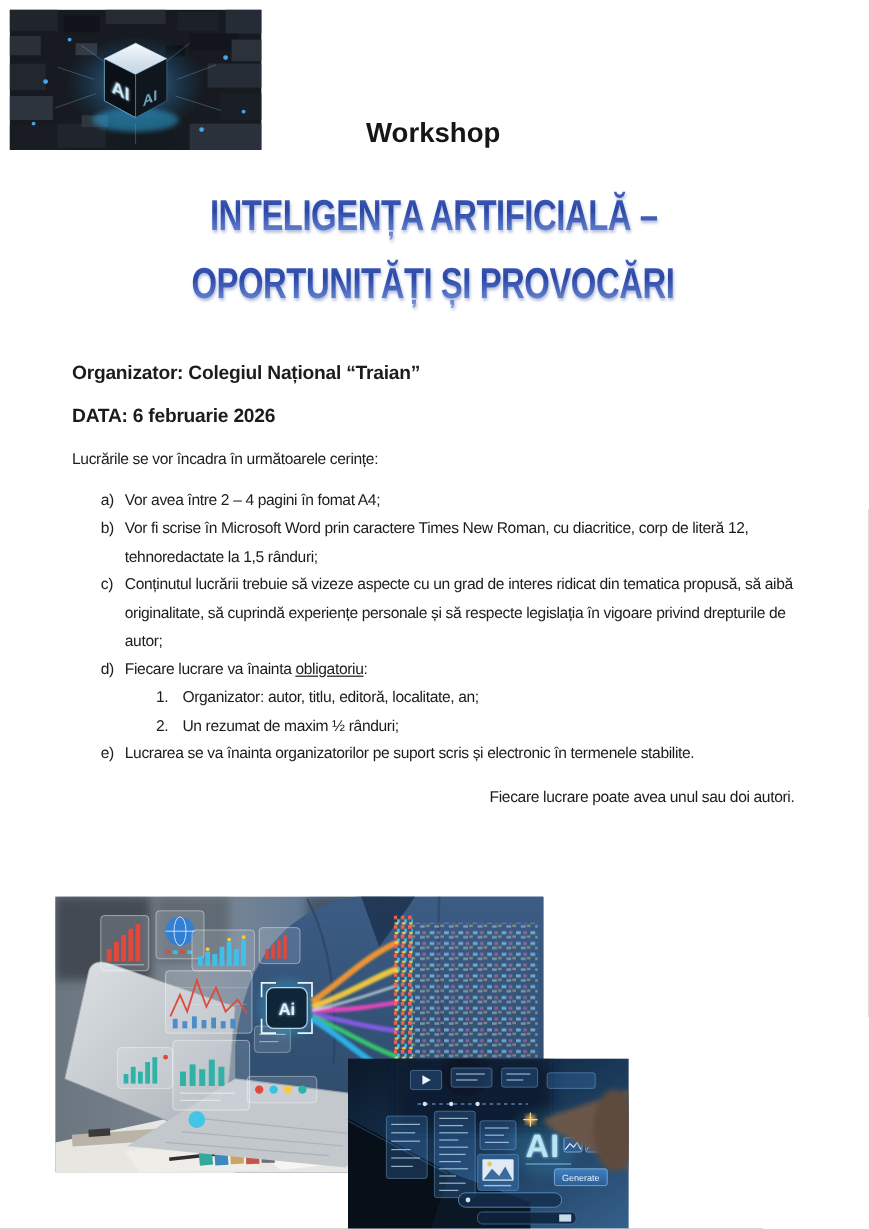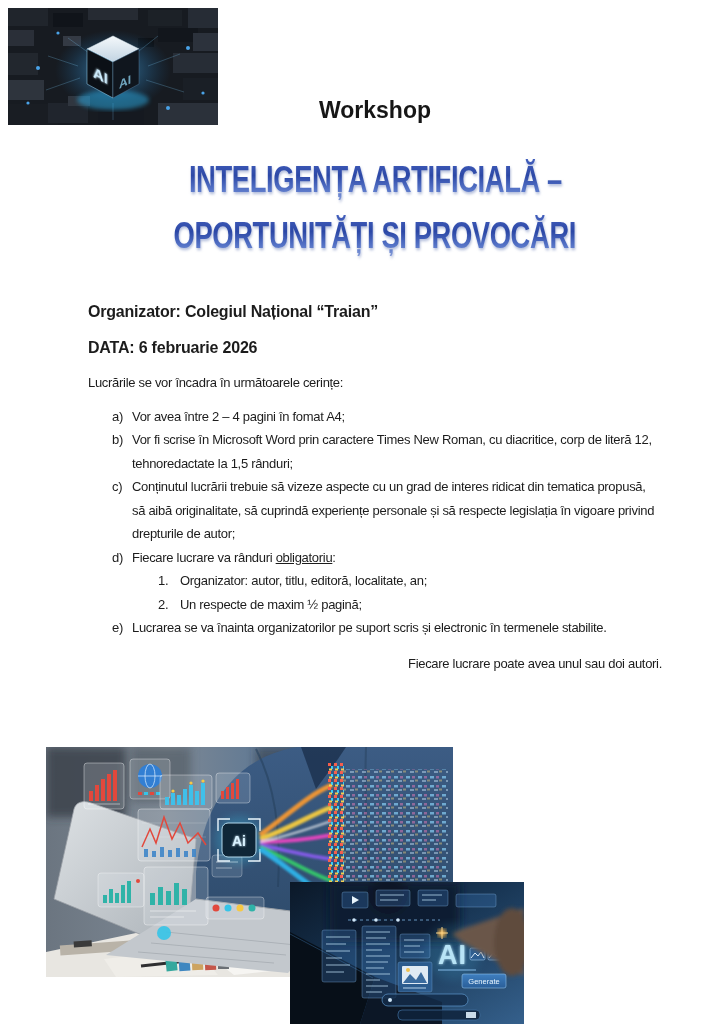--- a/index.html
+++ b/index.html
@@ -1,21 +1,21 @@
 <!DOCTYPE html>
 <html><head>
 <meta charset="utf-8">
 <style>
   html,body{margin:0;padding:0;background:#9a9a9a;}
   .page{
     position:relative;width:724px;height:1024px;background:#ffffff;
     overflow:hidden;font-family:"Liberation Sans",sans-serif;color:#1c1c1c;
     margin:0 auto;
   }
-  .doc{position:relative;padding:0 62px 0 88px;}
+  .doc{position:relative;padding:0 62px 0 60px;}
   .fig{position:absolute;display:block;}
   #hero{left:8px;top:8px;width:210px;height:117px;}
   #workspace{left:46px;top:747px;width:407px;height:230px;z-index:2;}
   #generator{left:290px;top:882px;width:234px;height:142px;z-index:3;}
 
   .workshop{margin:0;padding-top:96px;text-align:center;font-size:23px;font-weight:700;line-height:28px;color:#161616;}
 
   .title{margin-top:28px;text-align:center;}
   .title-line{display:block;line-height:56px;font-size:36px;font-weight:700;letter-spacing:-.5px;white-space:nowrap;}
   .title-line > span{
@@ -132,29 +132,29 @@
       <div class="li">
         <span class="lab">b)</span>
         <span class="txt">Vor fi scrise în Microsoft Word prin caractere Times New Roman, cu diacritice, corp de literă 12, tehnoredactate la 1,5 rânduri;</span>
       </div>
       <div class="li">
         <span class="lab">c)</span>
         <span class="txt">Conținutul lucrării trebuie să vizeze aspecte cu un grad de interes ridicat din tematica propusă, să aibă originalitate, să cuprindă experiențe personale și să respecte legislația în vigoare privind drepturile de autor;</span>
       </div>
       <div class="li">
         <span class="lab">d)</span>
-        <span class="txt"><span>Fiecare lucrare va rânduri </span><span class="ul">obligatoriu</span><span>:</span></span>
+        <span class="txt"><span>Fiecare lucrare va înainta </span><span class="ul">obligatoriu</span><span>:</span></span>
       </div>
       <div class="li sub">
         <span class="lab">1.</span>
         <span class="txt">Organizator: autor, titlu, editoră, localitate, an;</span>
       </div>
       <div class="li sub">
         <span class="lab">2.</span>
-        <span class="txt">Un respecte de maxim ½ pagină;</span>
+        <span class="txt">Un rezumat de maxim ½ rânduri;</span>
       </div>
       <div class="li">
         <span class="lab">e)</span>
         <span class="txt">Lucrarea se va înainta organizatorilor pe suport scris și electronic în termenele stabilite.</span>
       </div>
     </div>
 
     <div class="body-text note">Fiecare lucrare poate avea unul sau doi autori.</div>
   </div>
 

